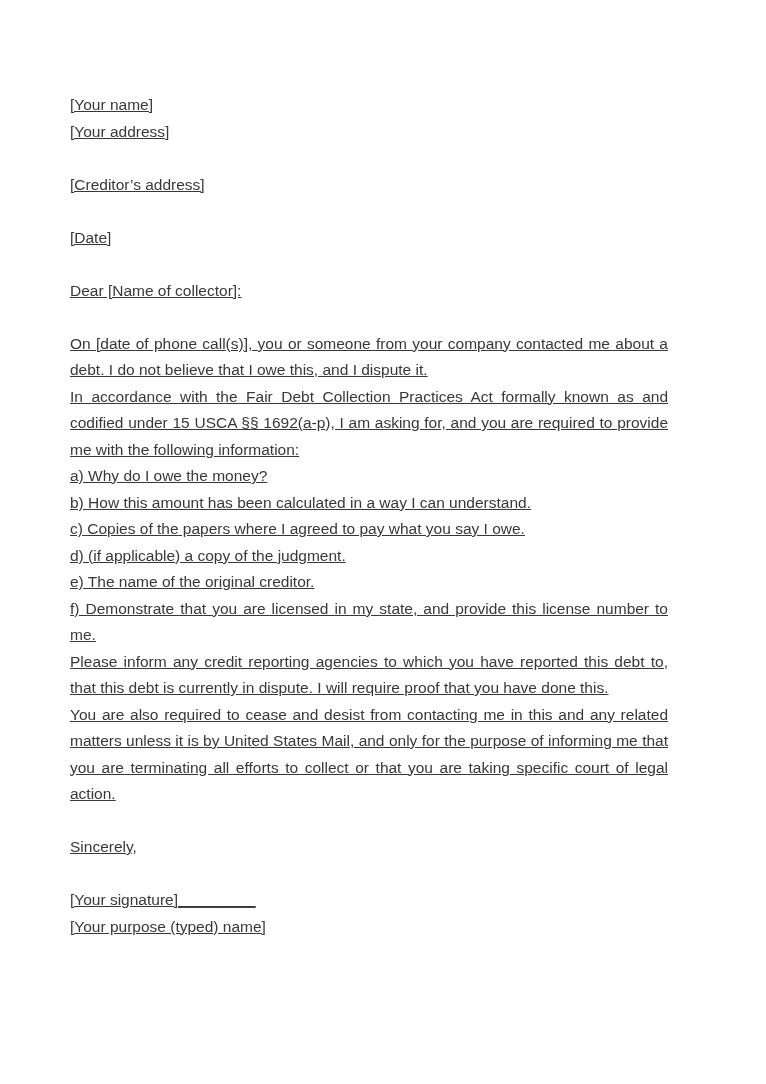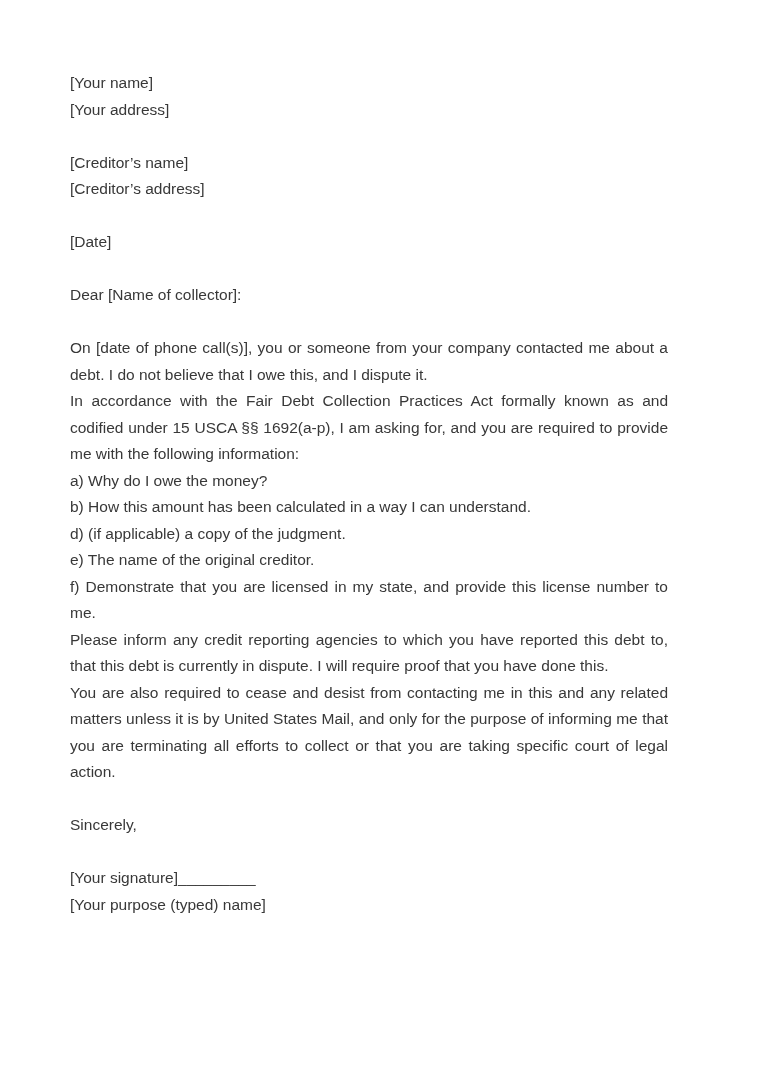--- a/index.html
+++ b/index.html
@@ -6,57 +6,58 @@
     margin: 0;
     padding: 0;
     background: #ffffff;
   }
   .page {
     position: relative;
     box-sizing: border-box;
     width: 766px;
     height: 1084px;
     background: #ffffff;
-    padding: 70px 98px 0 70px;
+    padding: 92px 98px 0 70px;
     font-family: "Liberation Sans", sans-serif;
     font-size: 15.5px;
     line-height: 26.5px;
     color: #383838;
     overflow: hidden;
+    text-decoration: underline;
   }
   .page p { margin: 0; }
   .block + .block { margin-top: 26.5px; }
   .just { text-align: justify; }
   .sig-underline { letter-spacing: 0; white-space: pre; margin-top: 12px; }
 </style>
 </head>
 <body>
 
 <div class="page">
 
   <div class="block">
     <p>[Your name]</p>
     <p>[Your address]</p>
   </div>
 
   <div class="block">
-    <p>[Creditor’s name]</p>
     <p>[Creditor’s address]</p>
   </div>
 
   <p class="block">[Date]</p>
 
 
   <p class="block">Dear [Name of collector]:</p>
 
   <div class="block">
     <p class="just">On [date of phone call(s)], you or someone from your company contacted me about a debt. I do not believe that I owe this, and I dispute it.</p>
     <p class="just">In accordance with the Fair Debt Collection Practices Act formally known as and codified under 15 USCA §§ 1692(a-p), I am asking for, and you are required to provide me with the following information:</p>
     <p class="just">a) Why do I owe the money?</p>
     <p class="just">b) How this amount has been calculated in a way I can understand.</p>
+    <p class="just">c) Copies of the papers where I agreed to pay what you say I owe.</p>
     <p class="just">d) (if applicable) a copy of the judgment.</p>
     <p class="just">e) The name of the original creditor.</p>
     <p class="just">f) Demonstrate that you are licensed in my state, and provide this license number to me.</p>
     <p class="just">Please inform any credit reporting agencies to which you have reported this debt to, that this debt is currently in dispute. I will require proof that you have done this.</p>
     <p class="just">You are also required to cease and desist from contacting me in this and any related matters unless it is by United States Mail, and only for the purpose of informing me that you are terminating all efforts to collect or that you are taking specific court of legal action.</p>
   </div>
 
   <p class="block">Sincerely,</p>
 
   <div class="block">

